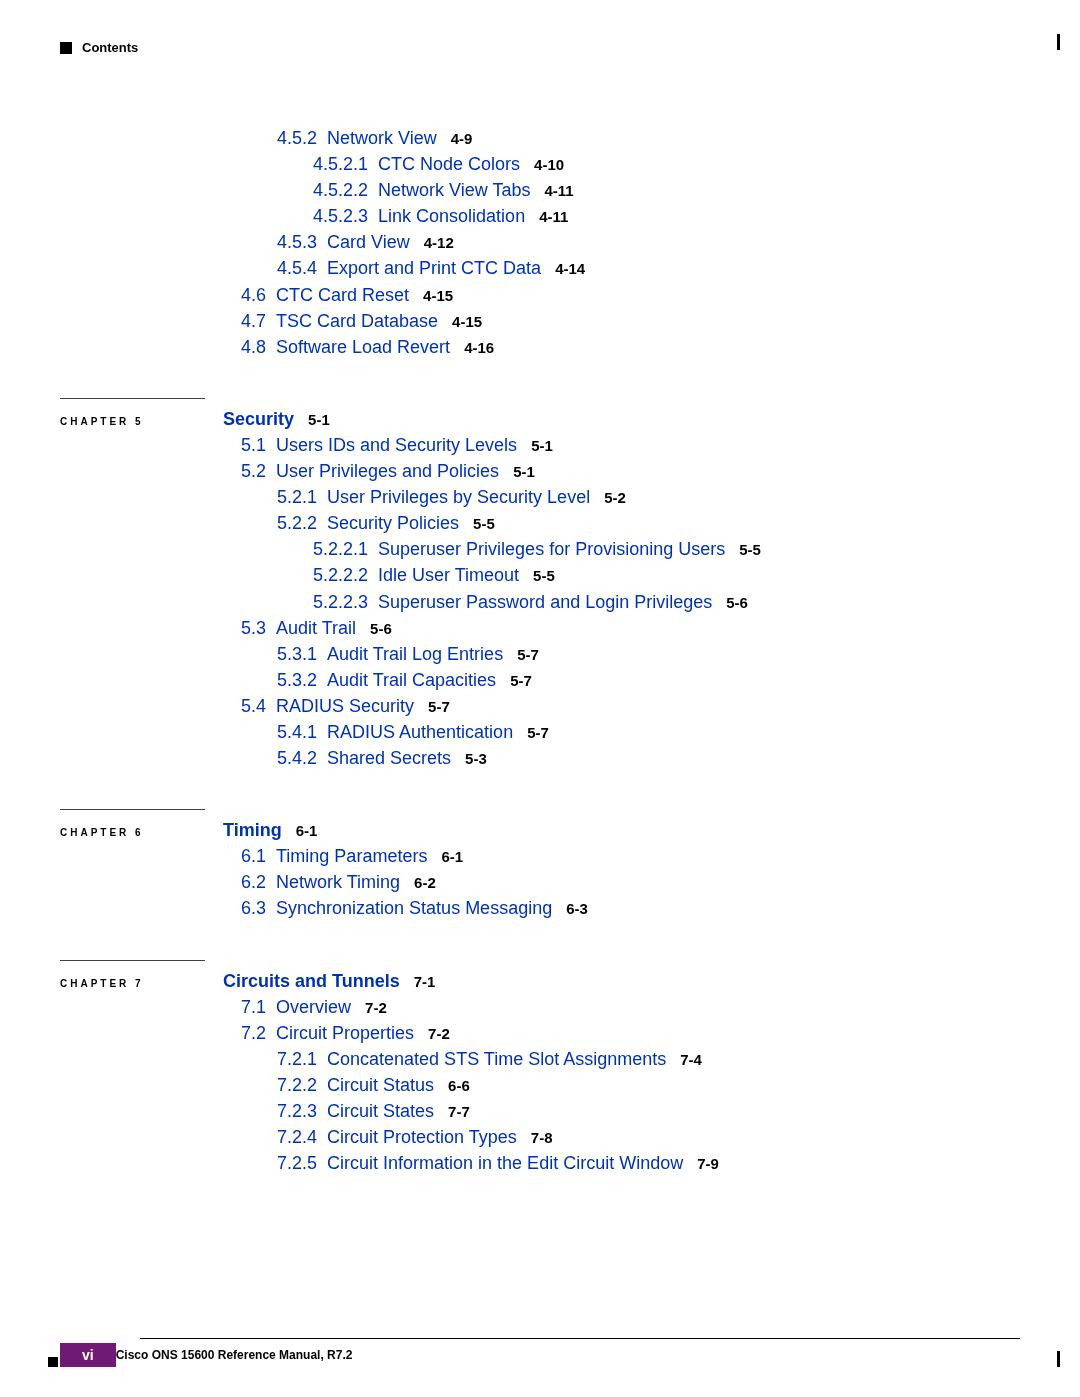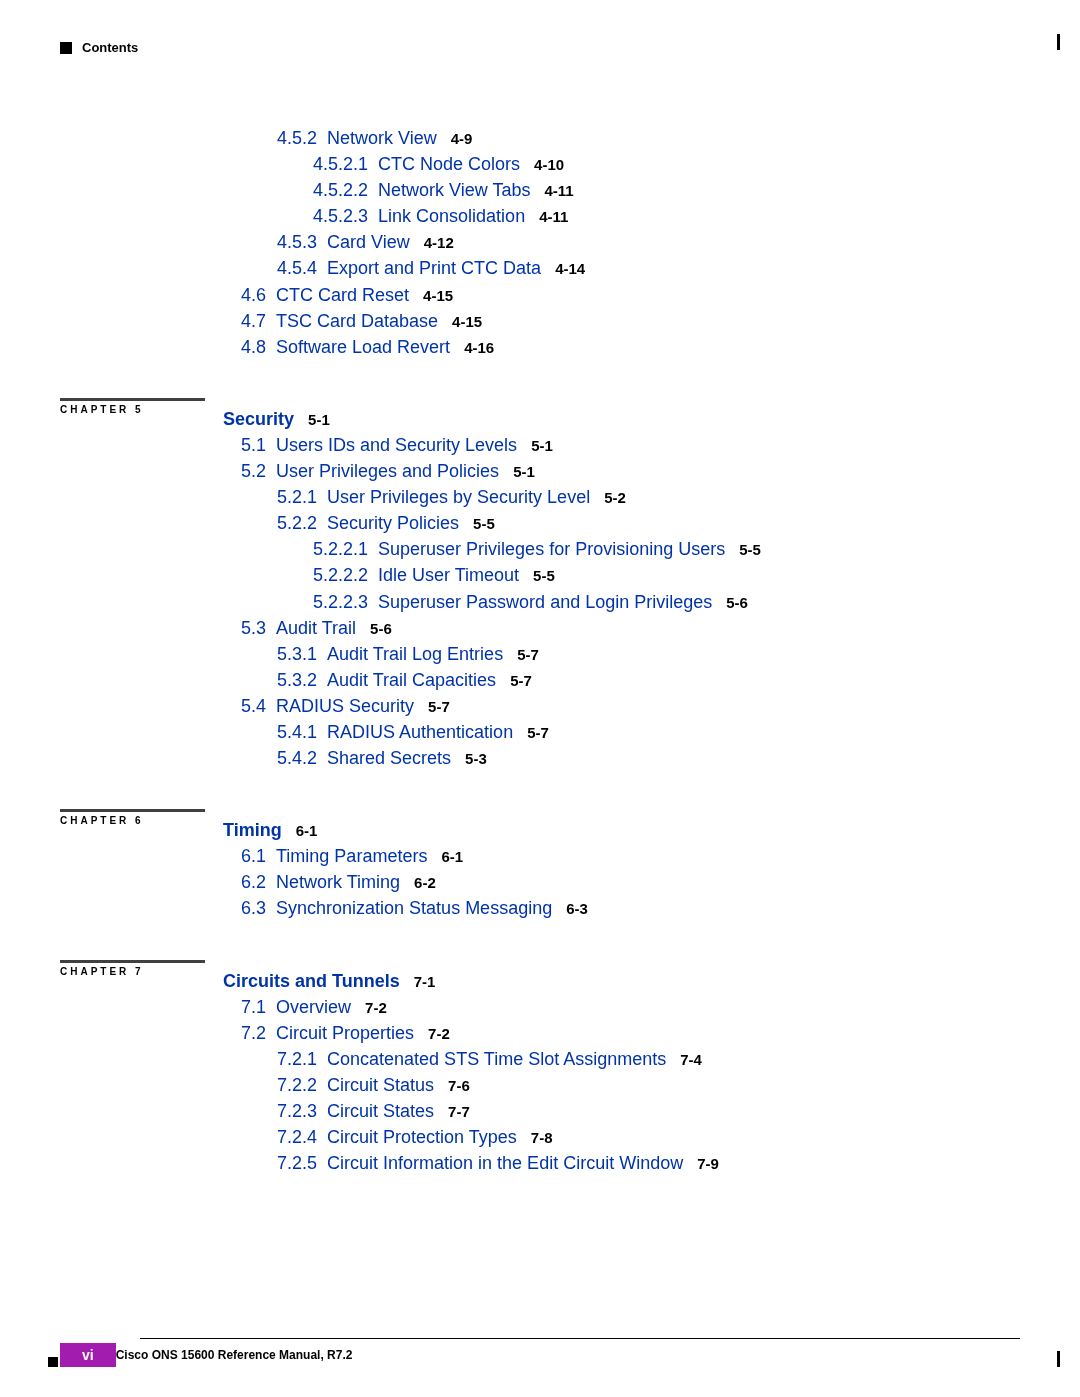--- a/index.html
+++ b/index.html
@@ -35,22 +35,22 @@
     margin-left: 0;
   }
   .chapter-block {
     margin-top: 38px;
     display: flex;
     align-items: flex-start;
   }
   .chapter-label-col {
     width: 145px;
     flex-shrink: 0;
-    border-top: 3px solid #404040;
-    padding-top: 3px;
+    border-top: 1px solid #404040;
+    padding-top: 17px;
     margin-right: 0;
   }
   .chapter-label {
     font-size: 10px;
     font-weight: bold;
     letter-spacing: 3px;
   }
   .chapter-content {
     flex-grow: 1;
     padding-top: 8px;
@@ -90,21 +90,21 @@
   .footer-rule {
     border-top: 1px solid #000;
     margin-bottom: 4px;
     margin-left: 80px;
   }
   .footer-row {
     display: flex;
     align-items: center;
   }
   .page-num-box {
-    background: #a21caf;
+    background: #701a75;
     color: #fff;
     font-weight: bold;
     font-size: 14px;
     text-align: center;
     padding: 4px 22px;
   }
   .manual-title {
     font-size: 12px;
     font-weight: bold;
   }
@@ -179,21 +179,21 @@
         </div>
         <div class="chapter-block">
           <div class="chapter-label-col">
             <div class="chapter-label">CHAPTER 7</div>
           </div>
           <div class="chapter-content">
             <div class="toc-line chapter-title indent-0"><span class="link-text">Circuits and Tunnels</span><span class="page-ref">7-1</span></div>
             <div class="toc-line indent-1"><span class="link-text">7.1&nbsp;&nbsp;Overview</span><span class="page-ref">7-2</span></div>
             <div class="toc-line indent-1"><span class="link-text">7.2&nbsp;&nbsp;Circuit Properties</span><span class="page-ref">7-2</span></div>
             <div class="toc-line indent-2"><span class="link-text">7.2.1&nbsp;&nbsp;Concatenated STS Time Slot Assignments</span><span class="page-ref">7-4</span></div>
-            <div class="toc-line indent-2"><span class="link-text">7.2.2&nbsp;&nbsp;Circuit Status</span><span class="page-ref">7-6</span></div>
+            <div class="toc-line indent-2"><span class="link-text">7.2.2&nbsp;&nbsp;Circuit Status</span><span class="page-ref">6-6</span></div>
             <div class="toc-line indent-2"><span class="link-text">7.2.3&nbsp;&nbsp;Circuit States</span><span class="page-ref">7-7</span></div>
             <div class="toc-line indent-2"><span class="link-text">7.2.4&nbsp;&nbsp;Circuit Protection Types</span><span class="page-ref">7-8</span></div>
             <div class="toc-line indent-2"><span class="link-text">7.2.5&nbsp;&nbsp;Circuit Information in the Edit Circuit Window</span><span class="page-ref">7-9</span></div>
           </div>
         </div>
       </div>
 
   </div>
 
   <div class="footer">

